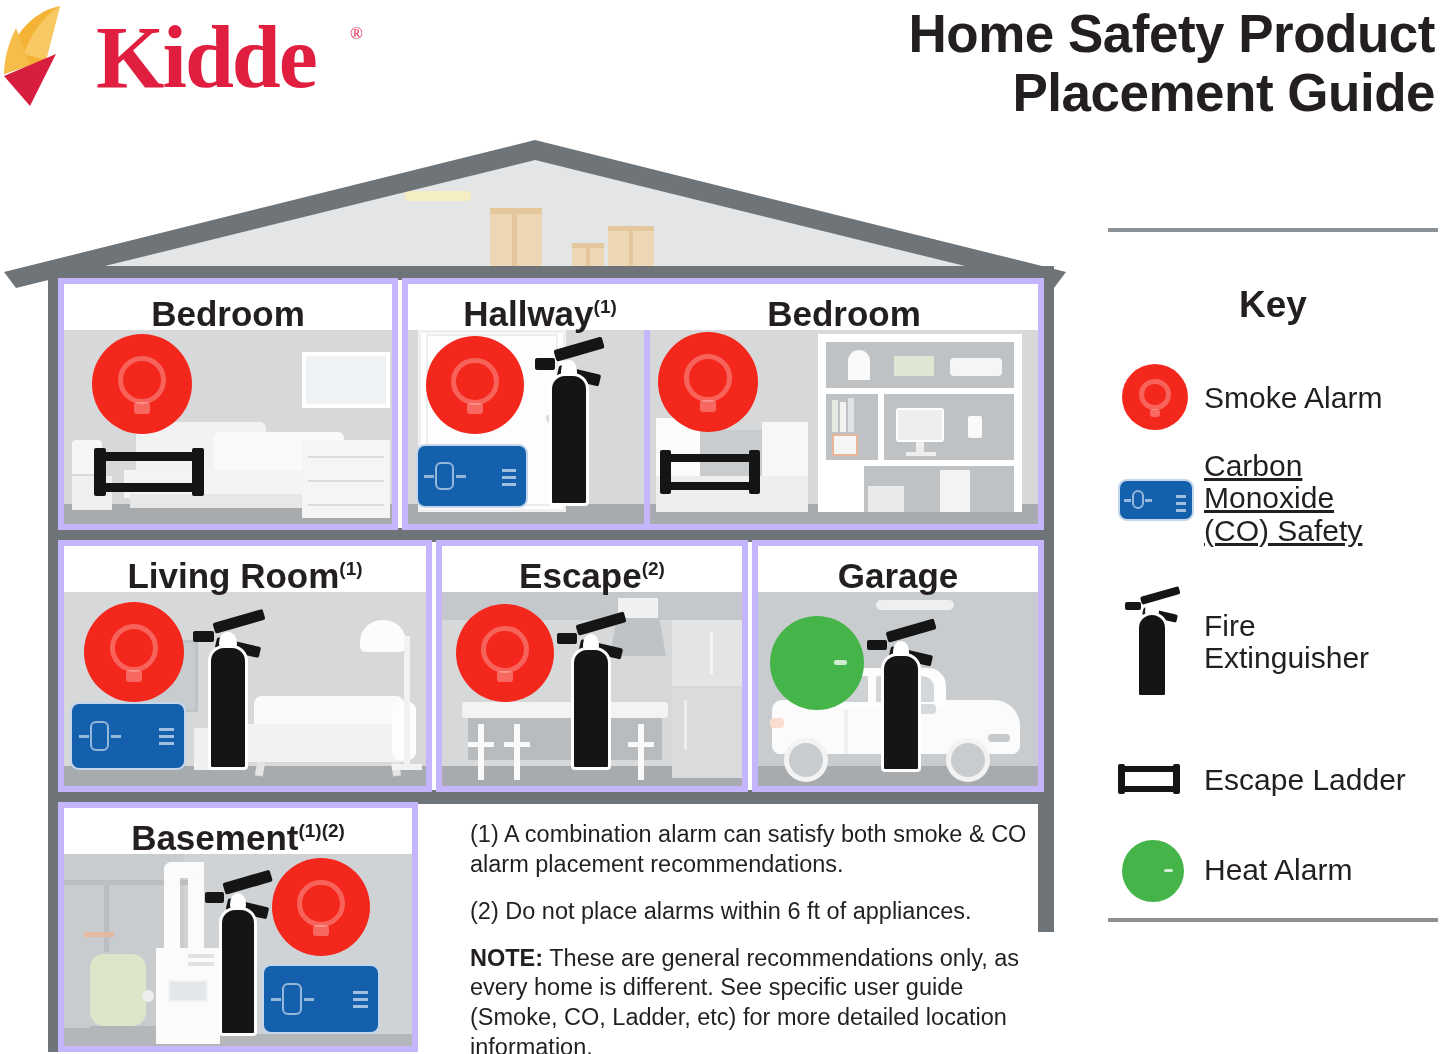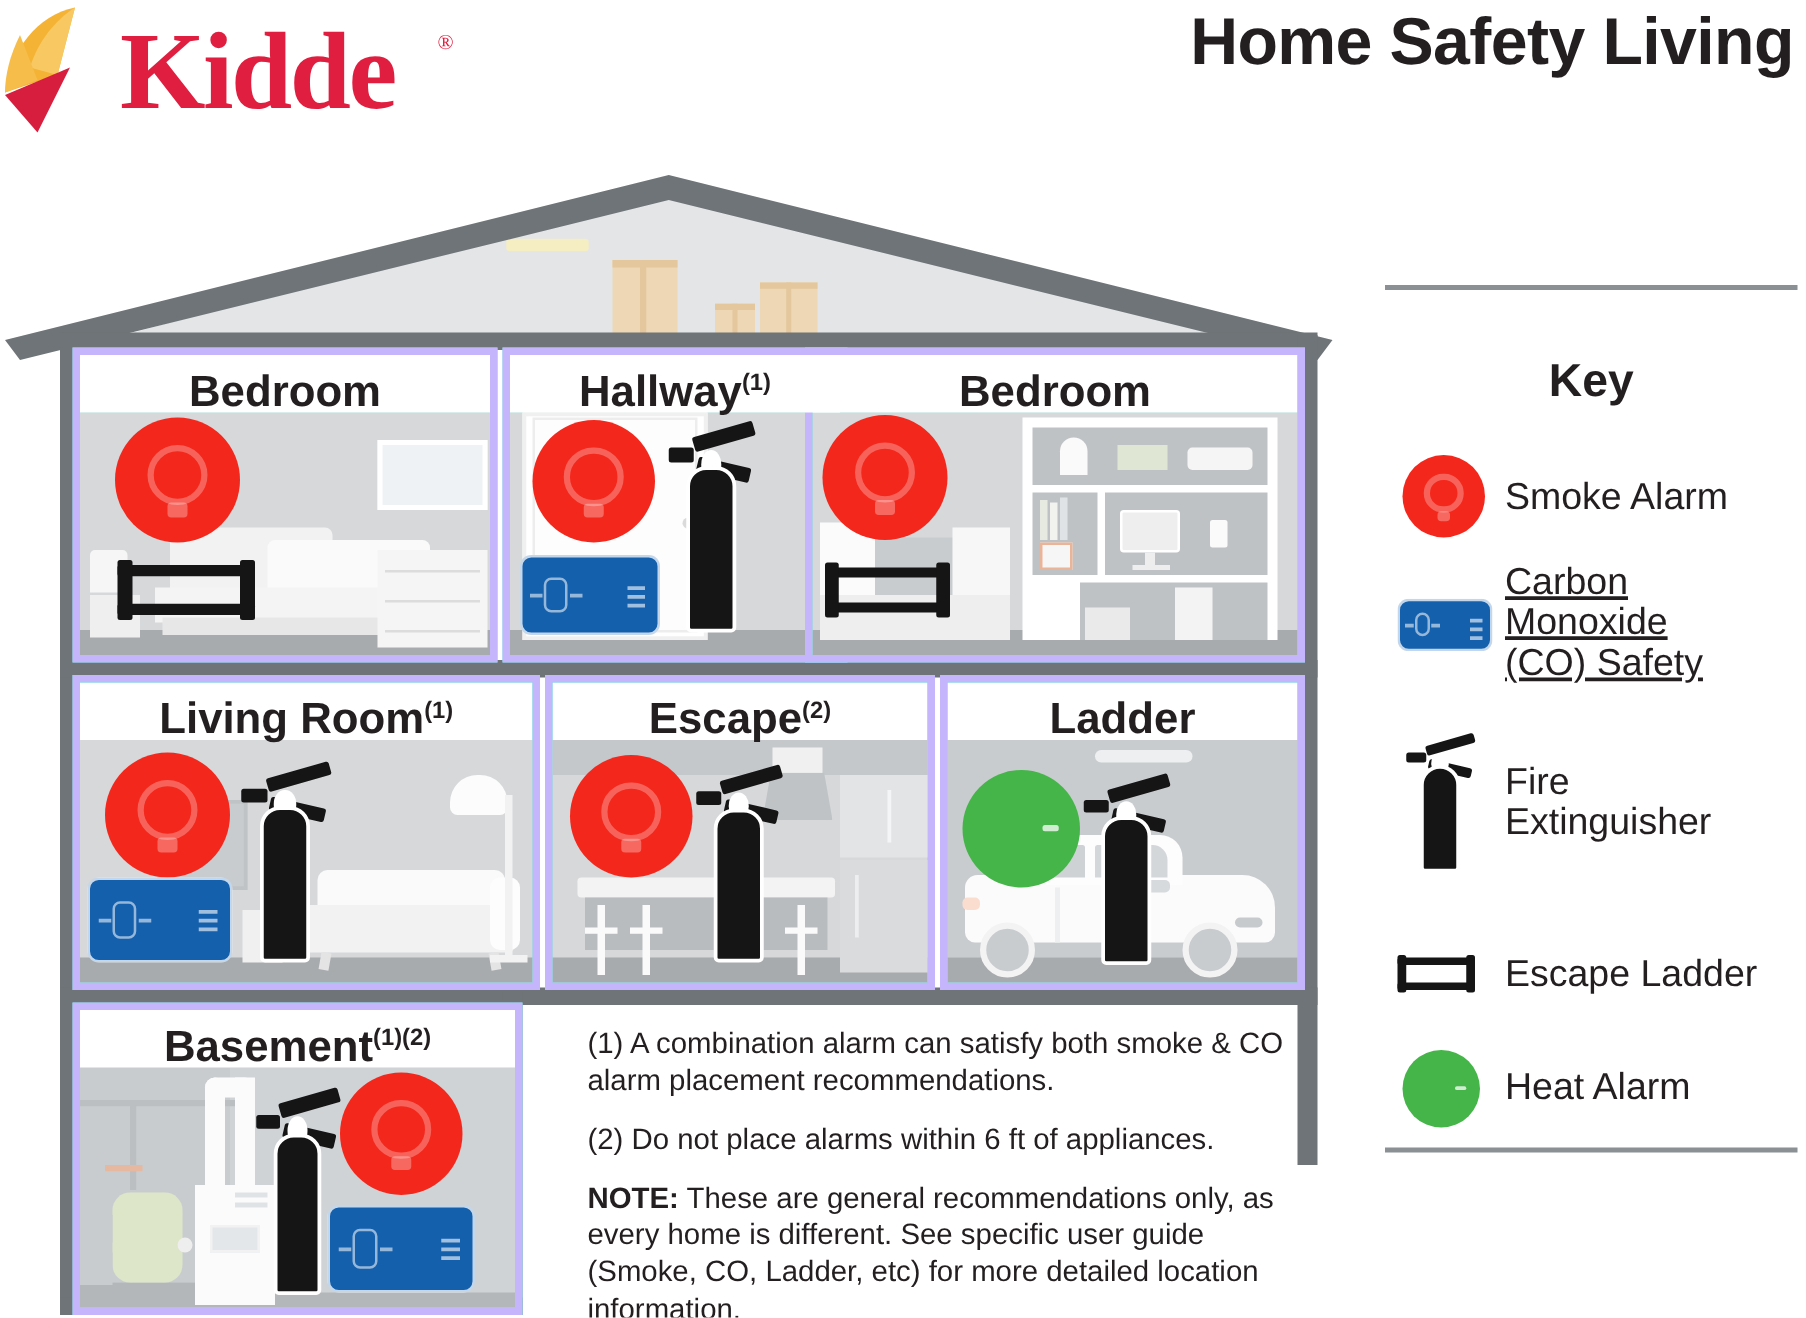--- a/index.html
+++ b/index.html
@@ -109,21 +109,22 @@
       <path d="M60 4 C30 10 8 38 4 72 L46 58 Z" fill="#f5b335"></path>
       <path d="M60 4 C44 14 30 32 24 52 L46 58 Z" fill="#f8c963"></path>
       <path d="M16 26 C8 42 4 58 4 72 L30 62 Z" fill="#f6bd4a"></path>
       <path d="M4 74 L56 52 L30 104 Z" fill="#d81e3f"></path>
     </svg>
     <div class="logo-word">Kidde</div>
     <div class="logo-reg">®</div>
   </div>
 
   <div class="title">
-    <div>Home Safety Living</div>
+    <div>Home Safety Product</div>
+    <div>Placement Guide</div>
   </div>
 
   <div class="house">
 
     <svg class="roof" viewBox="0 0 1070 150">
       <polygon points="535,12 1040,138 70,138" fill="#e3e5e7"></polygon>
       <rect x="490" y="70" width="52" height="70" fill="#edd7b4"></rect>
       <rect x="490" y="70" width="52" height="6" fill="#e4c79c"></rect>
       <rect x="512" y="70" width="5" height="70" fill="#e4c79c"></rect>
       <rect x="572" y="105" width="32" height="35" fill="#edd7b4"></rect>
@@ -302,21 +303,21 @@
             <div class="lever"></div>
             <div class="lever2"></div>
             <div class="neck"></div>
             <div class="body"></div>
         </div>
       </div>
     </div>
 
     <div class="room" style="left:752px;top:402px;width:292px;height:252px;">
       <div class="room-label">
-        <span>Ladder</span><sup></sup>
+        <span>Garage</span><sup></sup>
       </div>
       <div class="room-scene">
         <div class="scene-wall" style="background:#c9cccf;"></div>
           <div class="scene-floor" style="background:#a8abad;"></div>
         <div class="f" style="left:118px;top:8px;width:78px;height:10px;background:#eeeff0;border-radius:5px;"></div>
         <div class="f" style="left:14px;top:108px;width:248px;height:54px;background:#fbfbfb;border-radius:10px 26px 8px 8px;"></div>
         <div class="f" style="left:48px;top:76px;width:140px;height:40px;background:#fdfdfd;border-radius:22px 18px 0 0;"></div>
         <div class="f" style="left:60px;top:84px;width:50px;height:26px;background:#cfd2d5;border-radius:10px 2px 0 0;"></div>
         <div class="f" style="left:118px;top:84px;width:58px;height:26px;background:#d4d7da;border-radius:2px 12px 0 0;"></div>
         <div class="f" style="left:152px;top:112px;width:26px;height:10px;background:#d7dadd;border-radius:4px;"></div>

